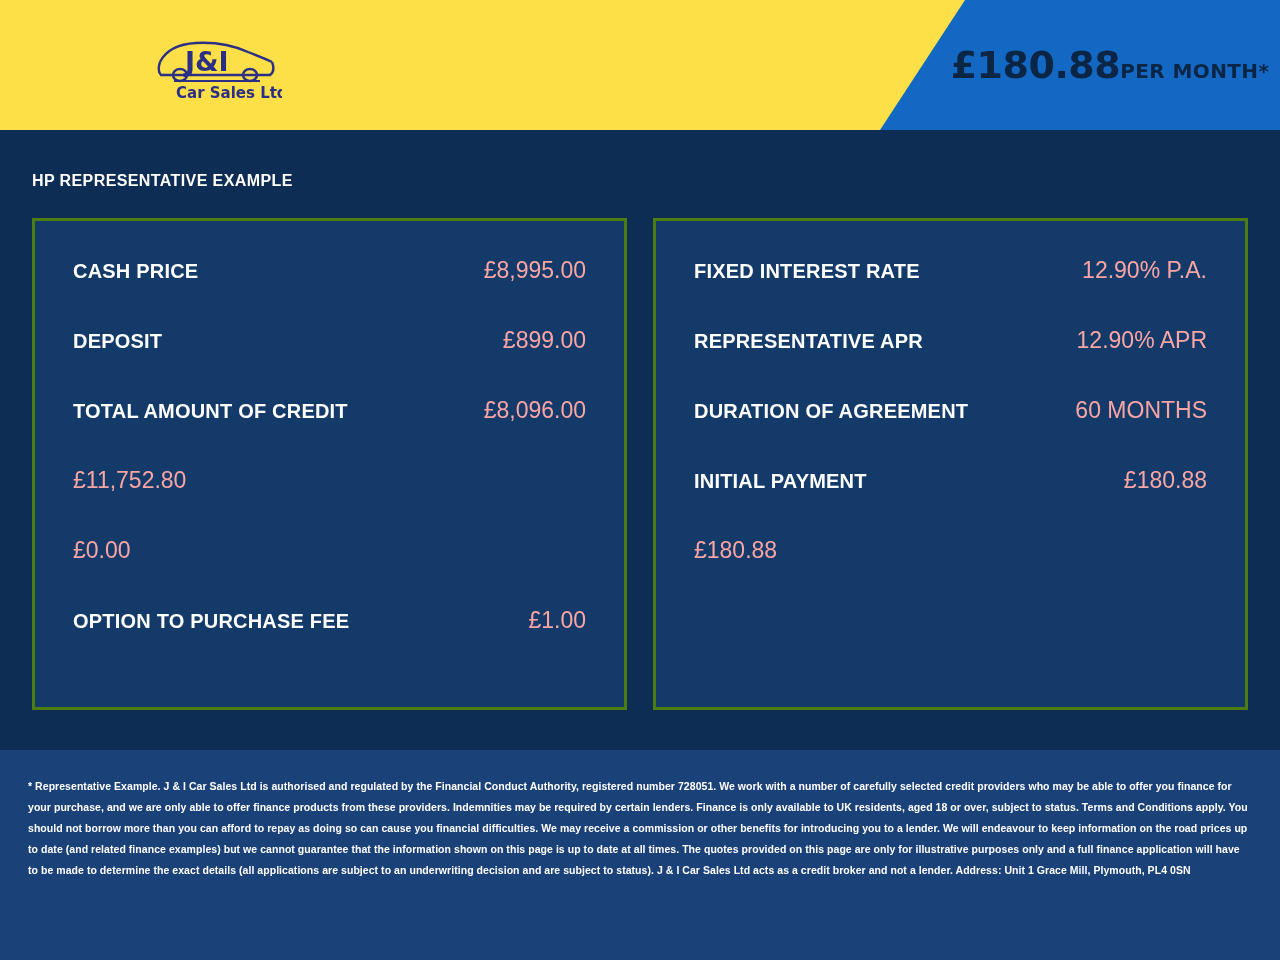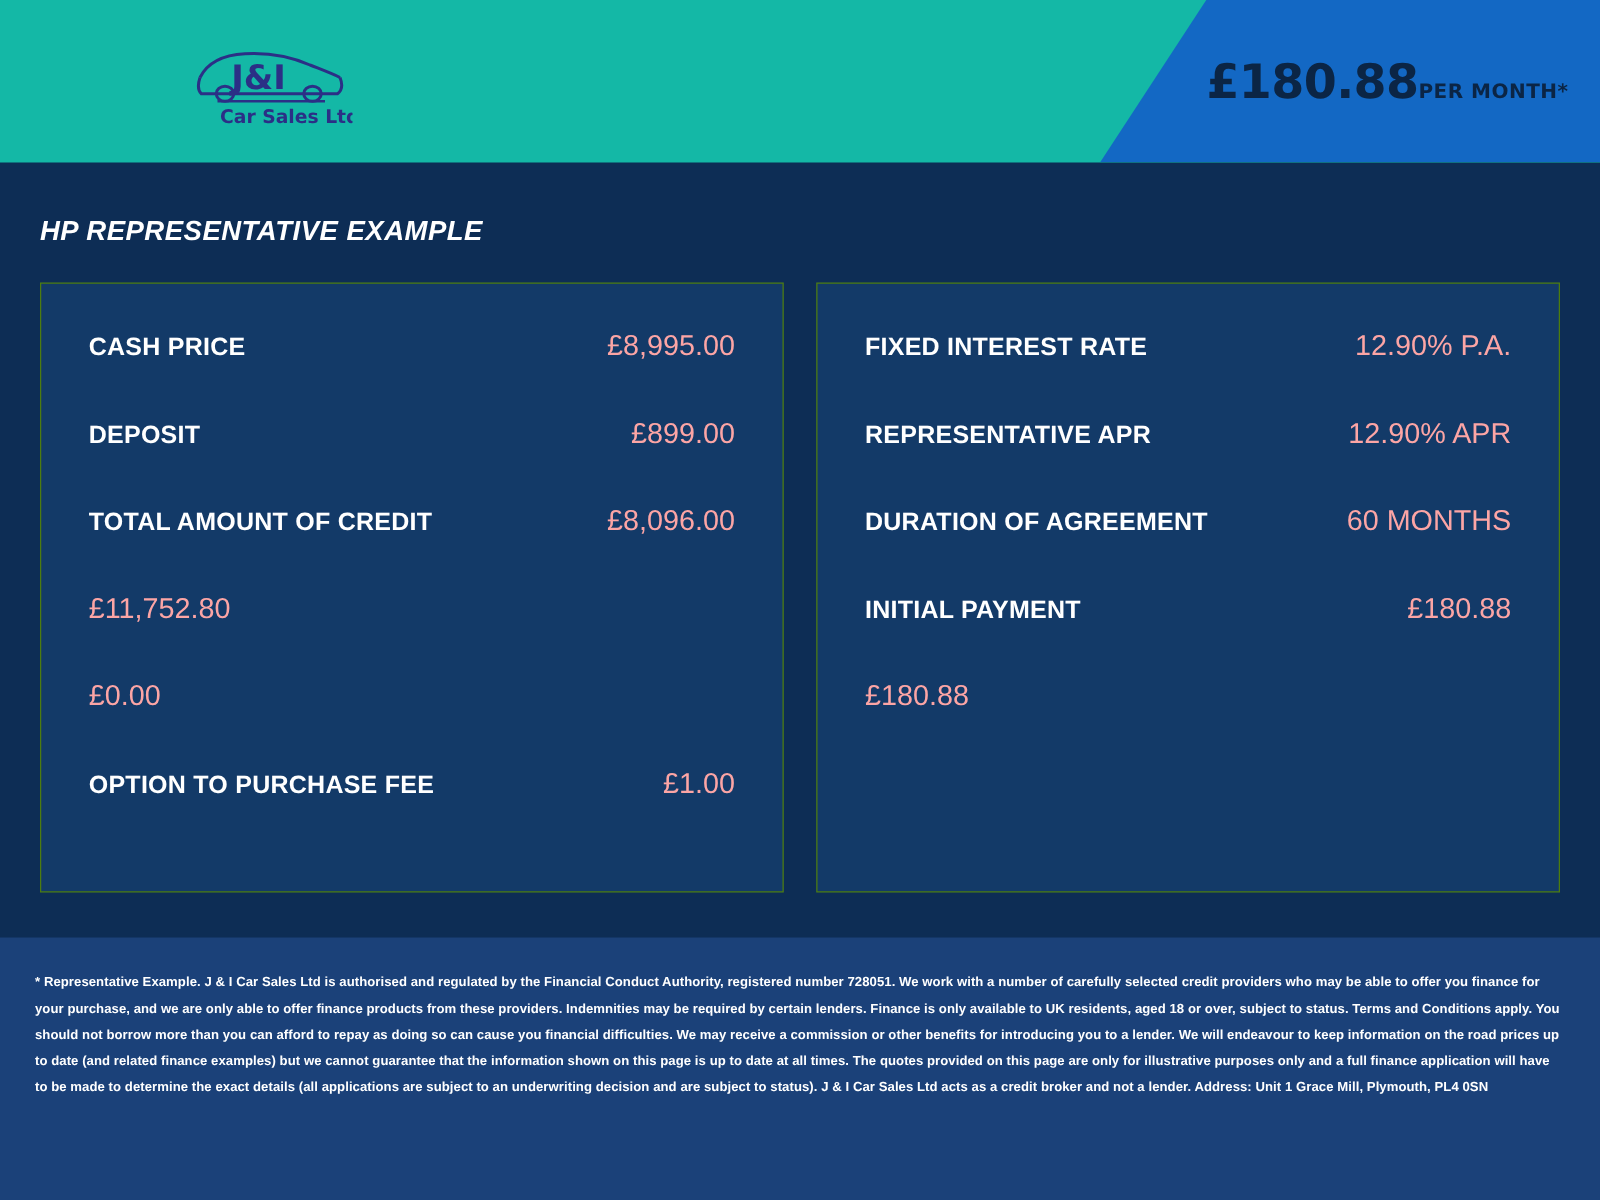--- a/index.html
+++ b/index.html
@@ -8,21 +8,21 @@
     height: 960px;
     font-family: "Liberation Sans", sans-serif;
     background: #0d2d55;
     overflow: hidden;
   }
 
   
   .header {
     position: relative;
     height: 130px;
-    background: #14b8a6;
+    background: #fde047;
     overflow: hidden;
   }
   .logo-wrap {
     position: absolute;
     left: 152px;
     top: 28px;
     width: 130px;
     height: 78px;
   }
   .logo-svg { display: block; }
@@ -43,52 +43,51 @@
   .price-inner { display: flex; align-items: baseline; }
   .price-value {
     font-family: "DejaVu Sans", sans-serif;
     font-size: 38px;
     font-weight: bold;
     color: #0b2545;
     letter-spacing: -0.5px;
   }
   .price-suffix {
     font-family: "DejaVu Sans", sans-serif;
-    font-size: 16px;
+    font-size: 20px;
     font-weight: bold;
     color: #0b2545;
     margin-left: 0;
     letter-spacing: 0.4px;
   }
 
   
   .body-area {
     background: #0d2d55;
     padding: 0 32px;
     height: 620px;
   }
   .section-title {
     color: #ffffff;
-    font-size: 22px;
+    font-size: 16px;
     font-weight: bold;
     letter-spacing: 0.4px;
     padding-top: 42px;
     padding-bottom: 28px;
     padding-left: 0;
-    font-style: italic;
   }
 
   .columns {
     display: flex;
     gap: 26px;
   }
   .card {
     flex: 1;
     background: #133a68;
-    border: 1px solid #4d7c0f;
+    border: 3px solid #4d7c0f;
     padding: 36px 38px 30px 38px;
   }
   .row {
     display: flex;
     align-items: baseline;
     justify-content: space-between;
     height: 70px;
   }
   .row-label {
     color: #ffffff;

